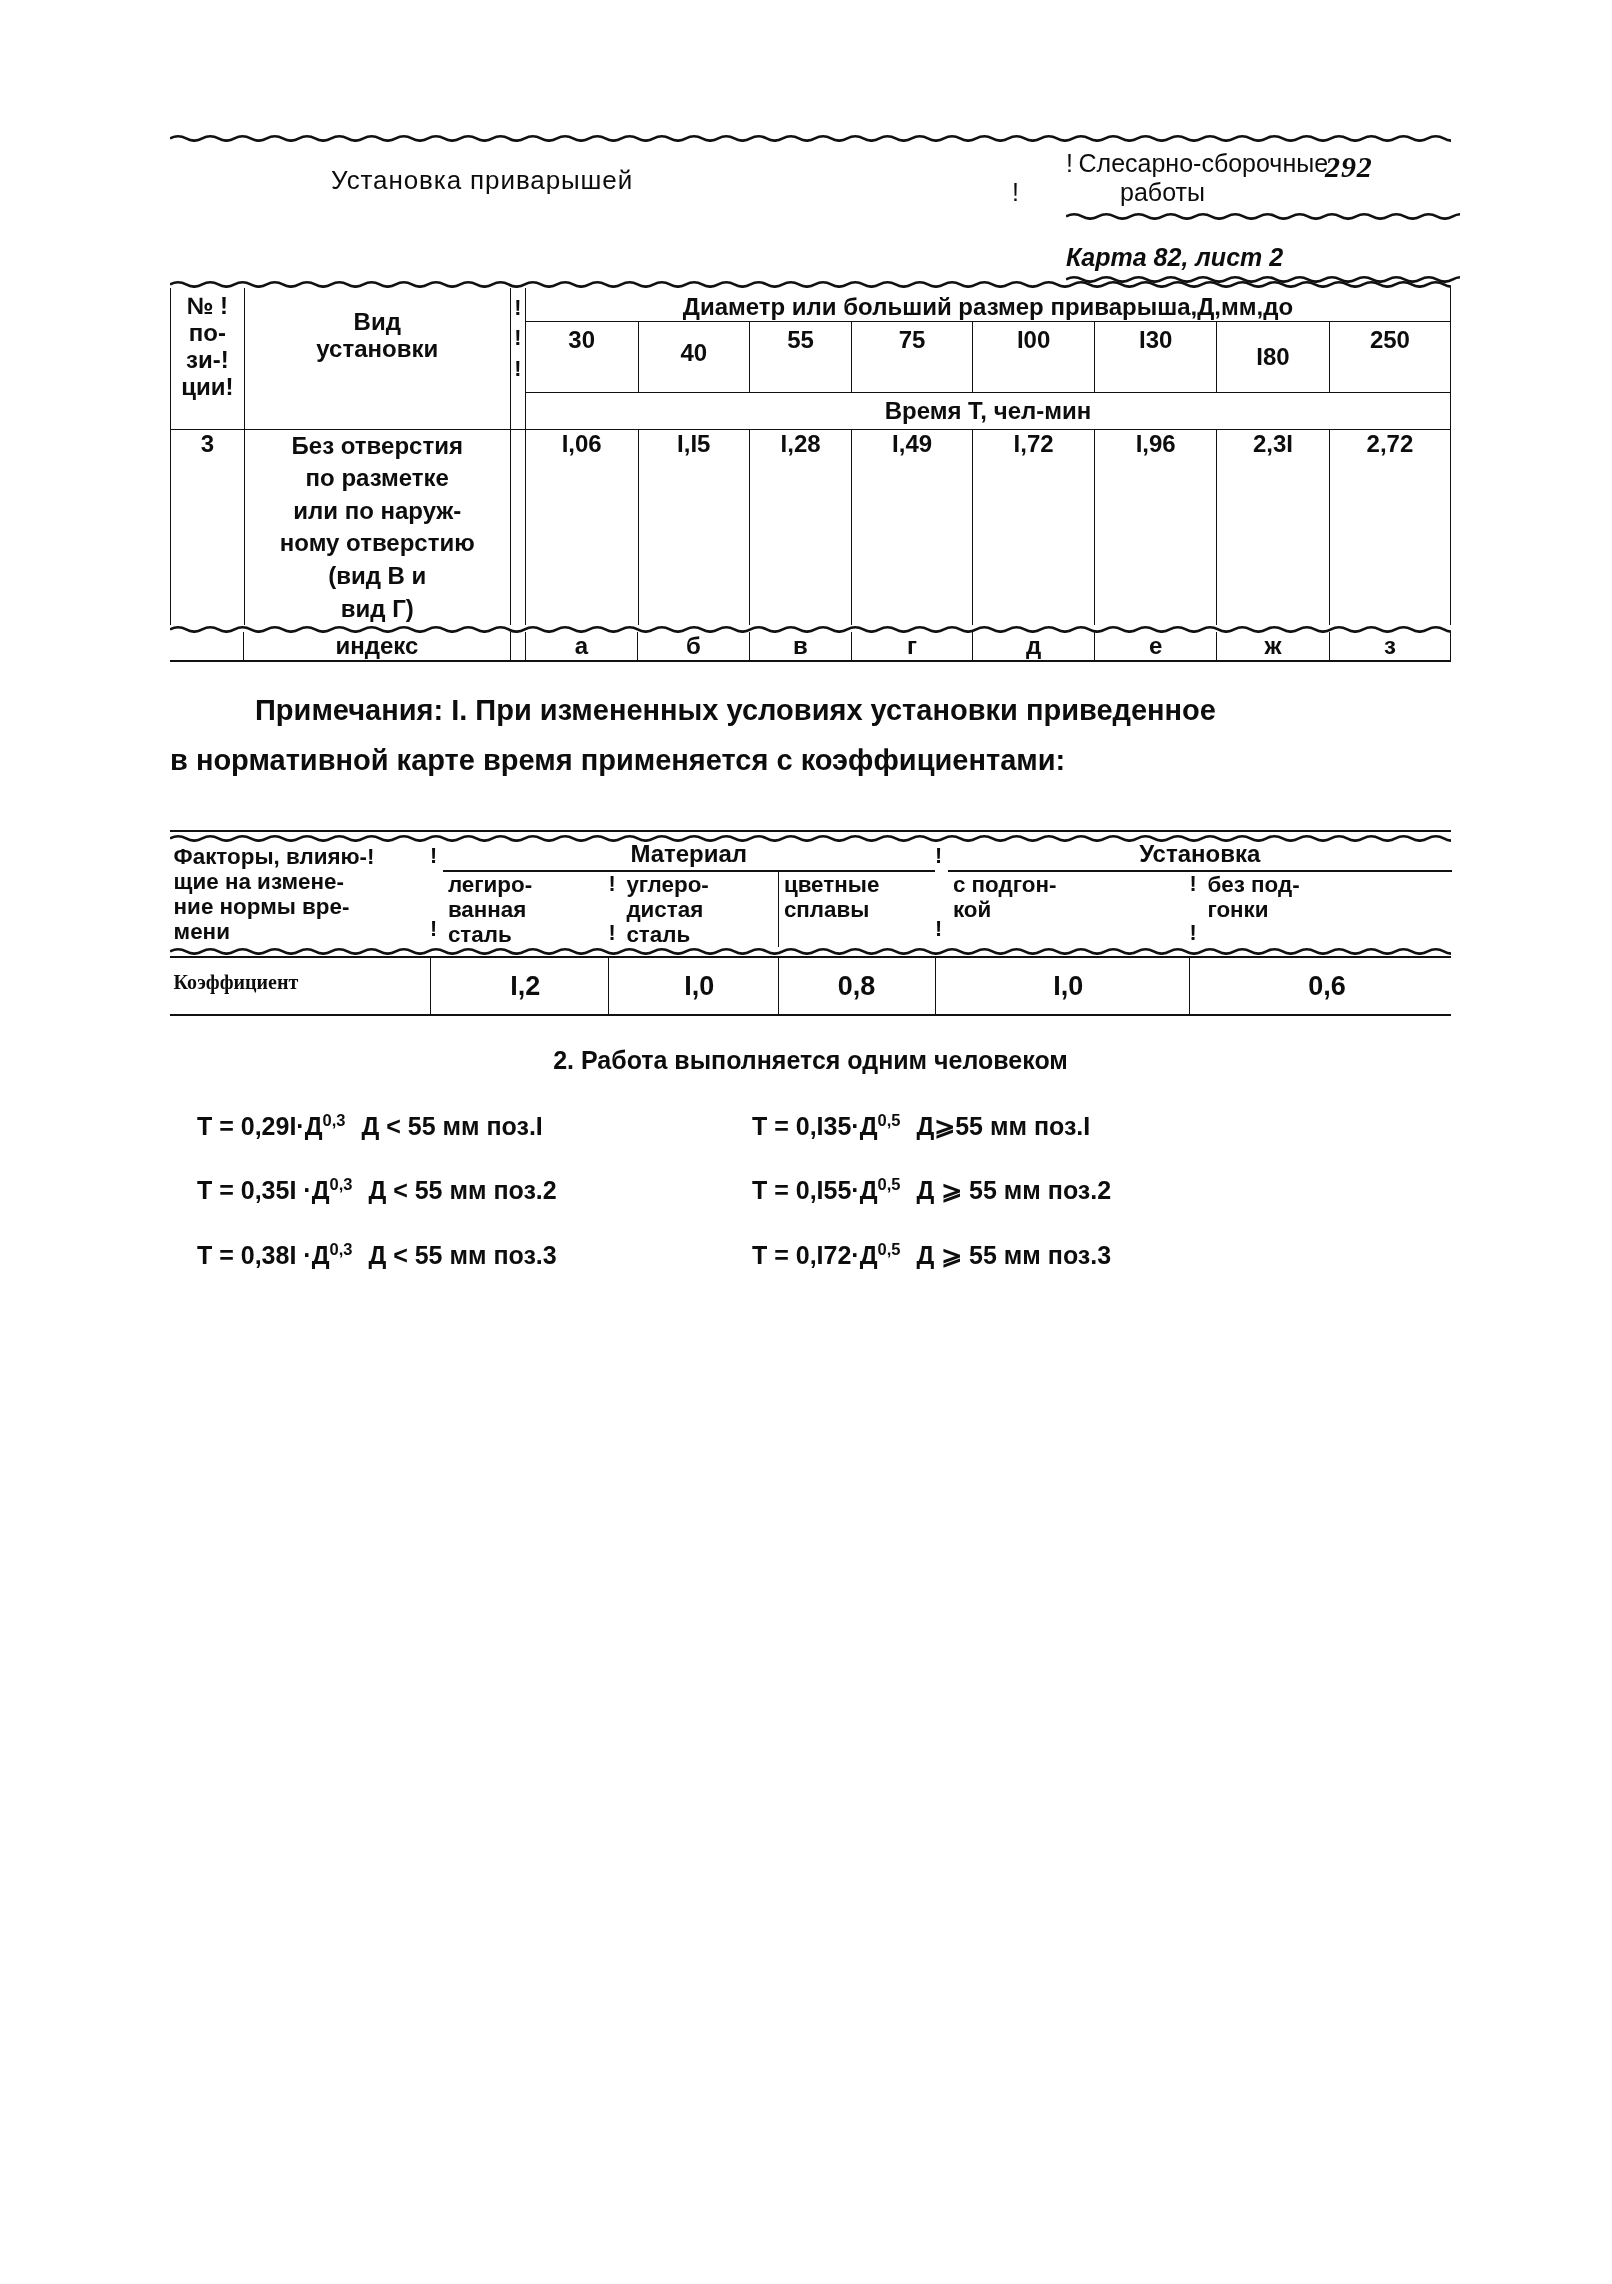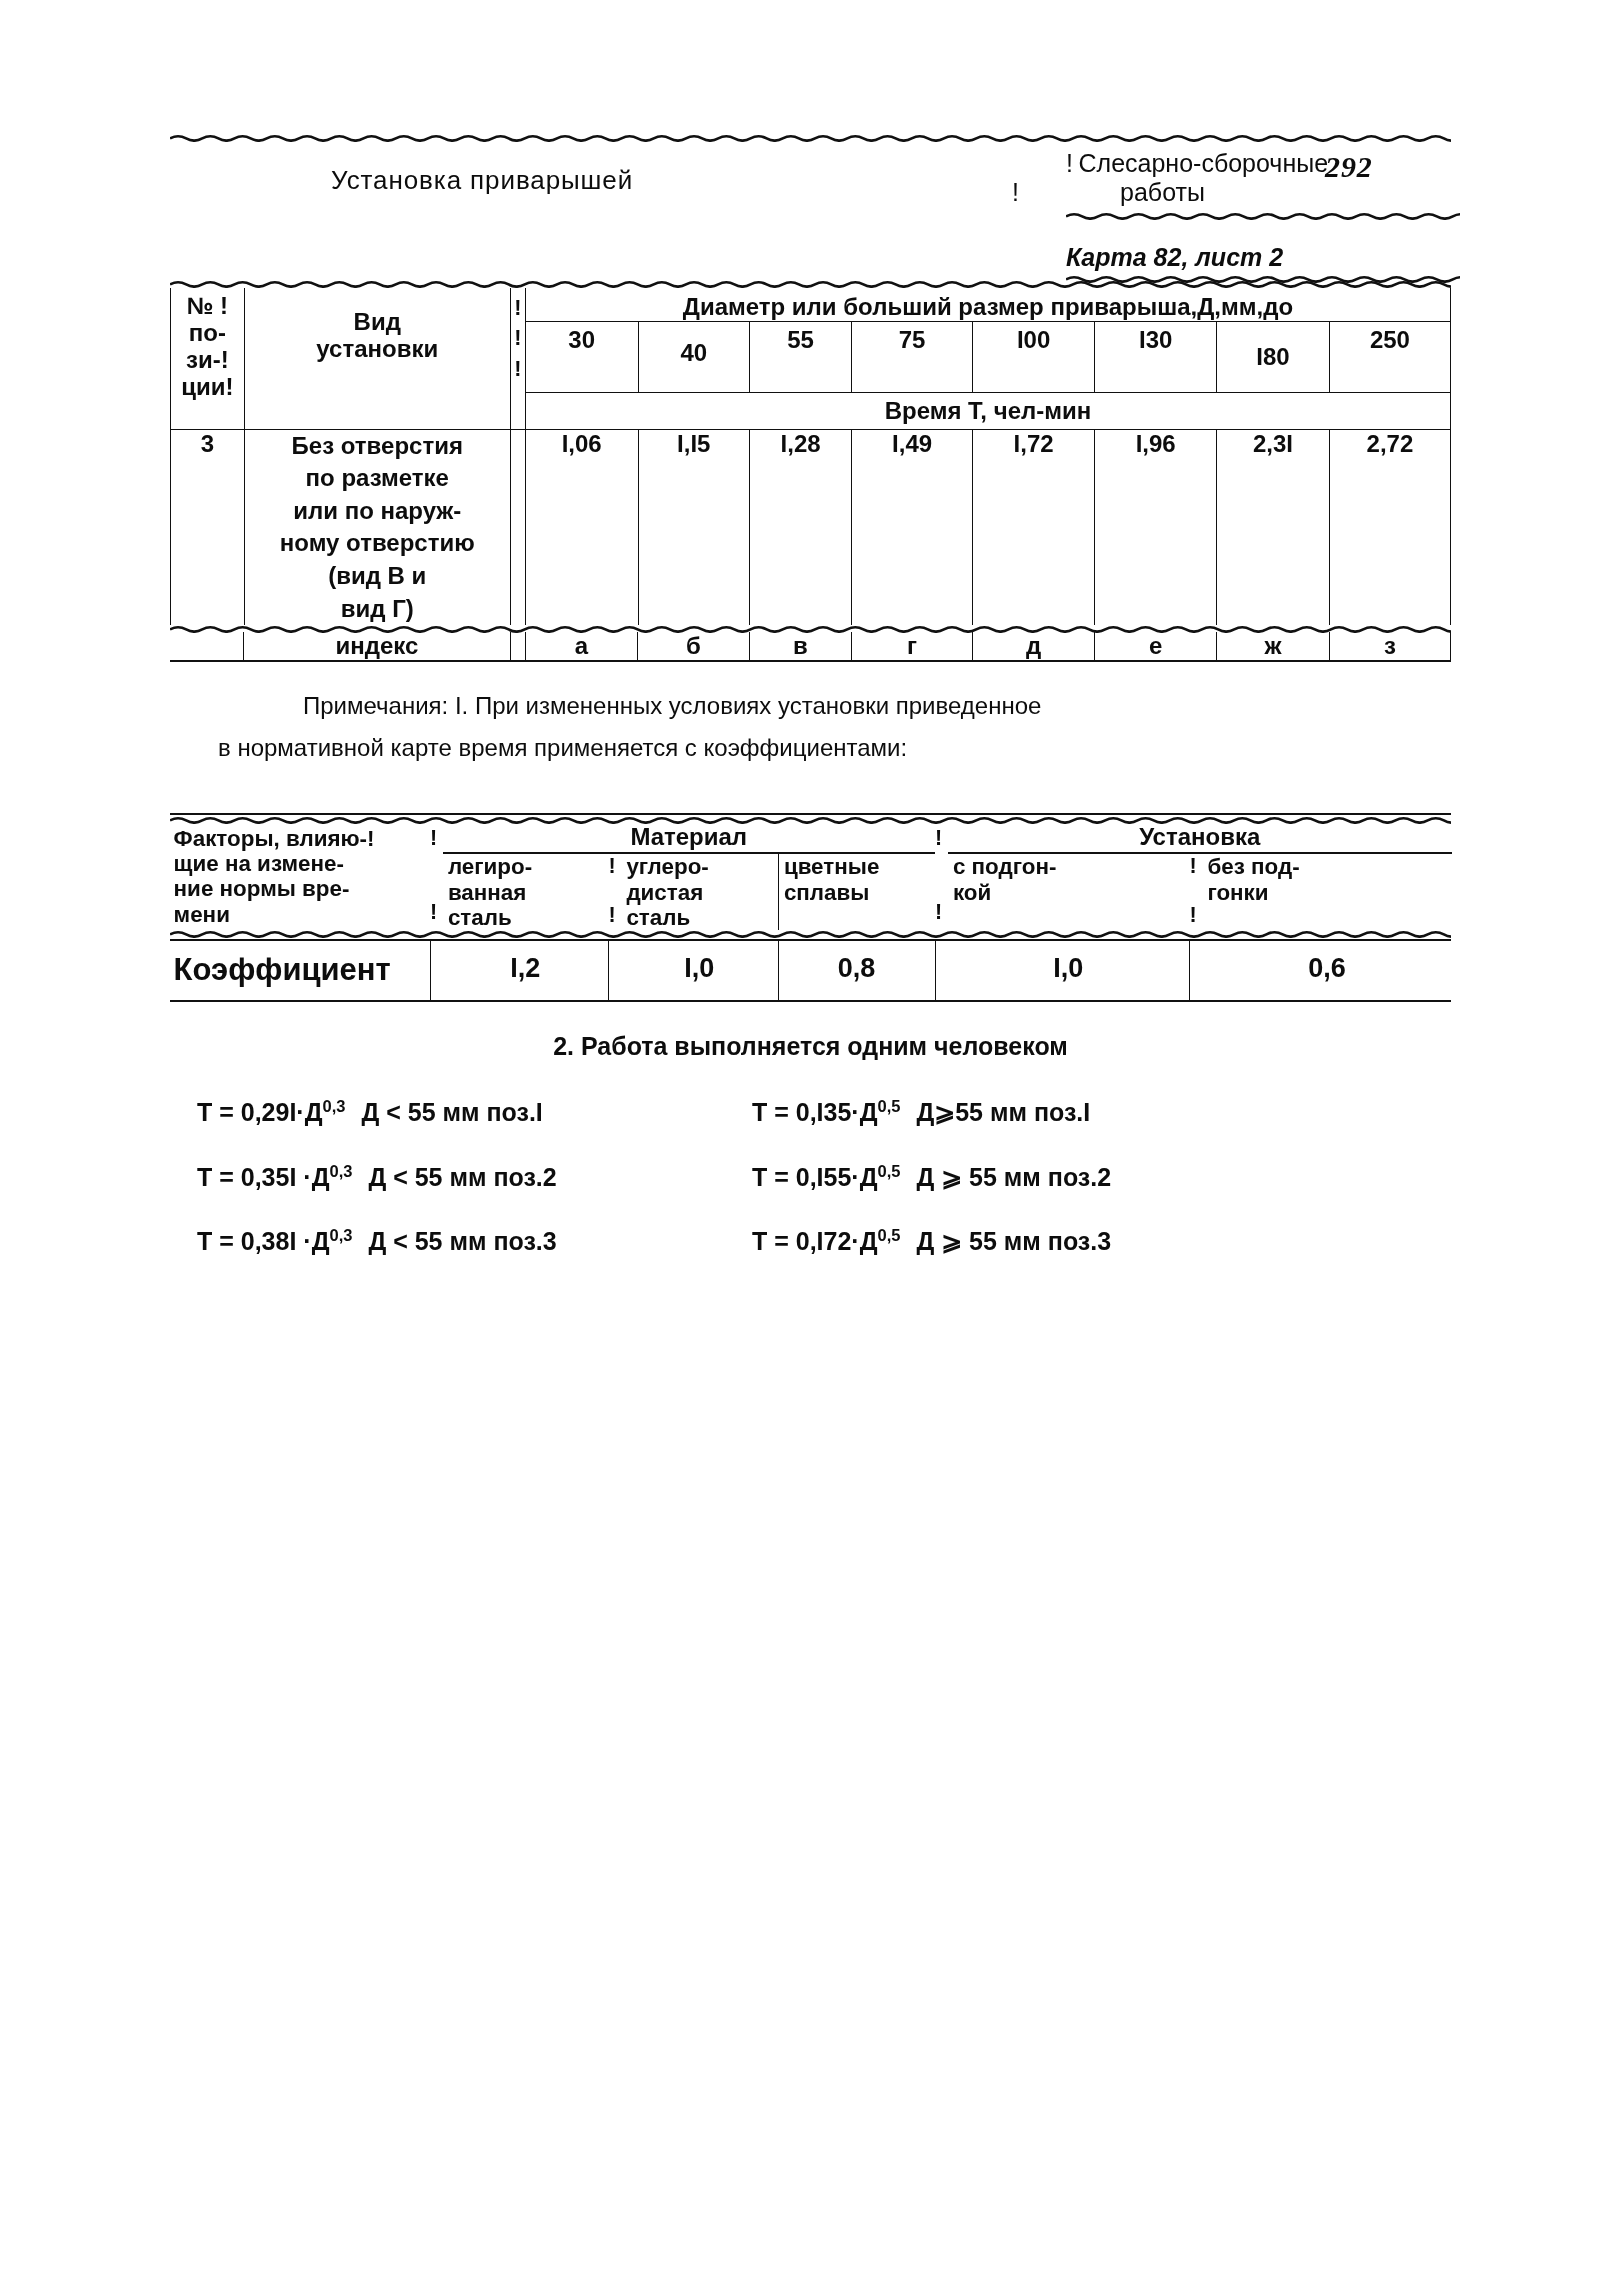--- a/index.html
+++ b/index.html
@@ -144,24 +144,23 @@
     padding: 9px 0 0 5.4px;
   }
   .idx {
     font-size: 25px;
     padding: 7.2px 0 7.2px 0;
   }
 
   
   .note1 {
     margin-top: 23px;
-    font-size: 24px;
-    font-weight: normal;
+    font-size: 29px;
+    font-weight: bold;
     line-height: 1.75;
-    margin-left: 48px;
   }
   .note1 .ind { padding-left: 85px; }
 
   
   .coef {
     margin-top: 44px;
   }
   .coef table {
     border-collapse: collapse;
     width: 100%;
@@ -469,21 +468,21 @@
           <col style="width:12.5px">
           <col style="width:157px">
           <col style="width:157px">
           <col style="width:12.5px">
           <col style="width:242px">
           <col style="width:12.5px">
           <col style="width:250px">
         </colgroup>
         <tbody>
             <tr>
-          <td class="lbl val" style="border:none;border-right:1.8px solid #111;font-size:31px;padding-left:3.6px;">Коэффициент</td>
+          <td class="lbl val" style="border:none;border-right:1.8px solid #111;font-size:20px;padding-left:3.6px;font-family:Liberation Serif, serif;">Коэффициент</td>
           <td style="border:none;"></td>
           <td class="val" style="border:none;">I,2</td>
           <td style="border:none;border-left:1.8px solid #111;"></td>
           <td class="val" style="border:none;">I,0</td>
           <td class="val" style="border:none;border-left:1.8px solid #111;">0,8</td>
           <td style="border:none;border-left:1.8px solid #111;"></td>
           <td class="val" style="border:none;">I,0</td>
           <td style="border:none;border-left:1.8px solid #111;"></td>
           <td class="val" style="border:none;">0,6</td>
         </tr>

